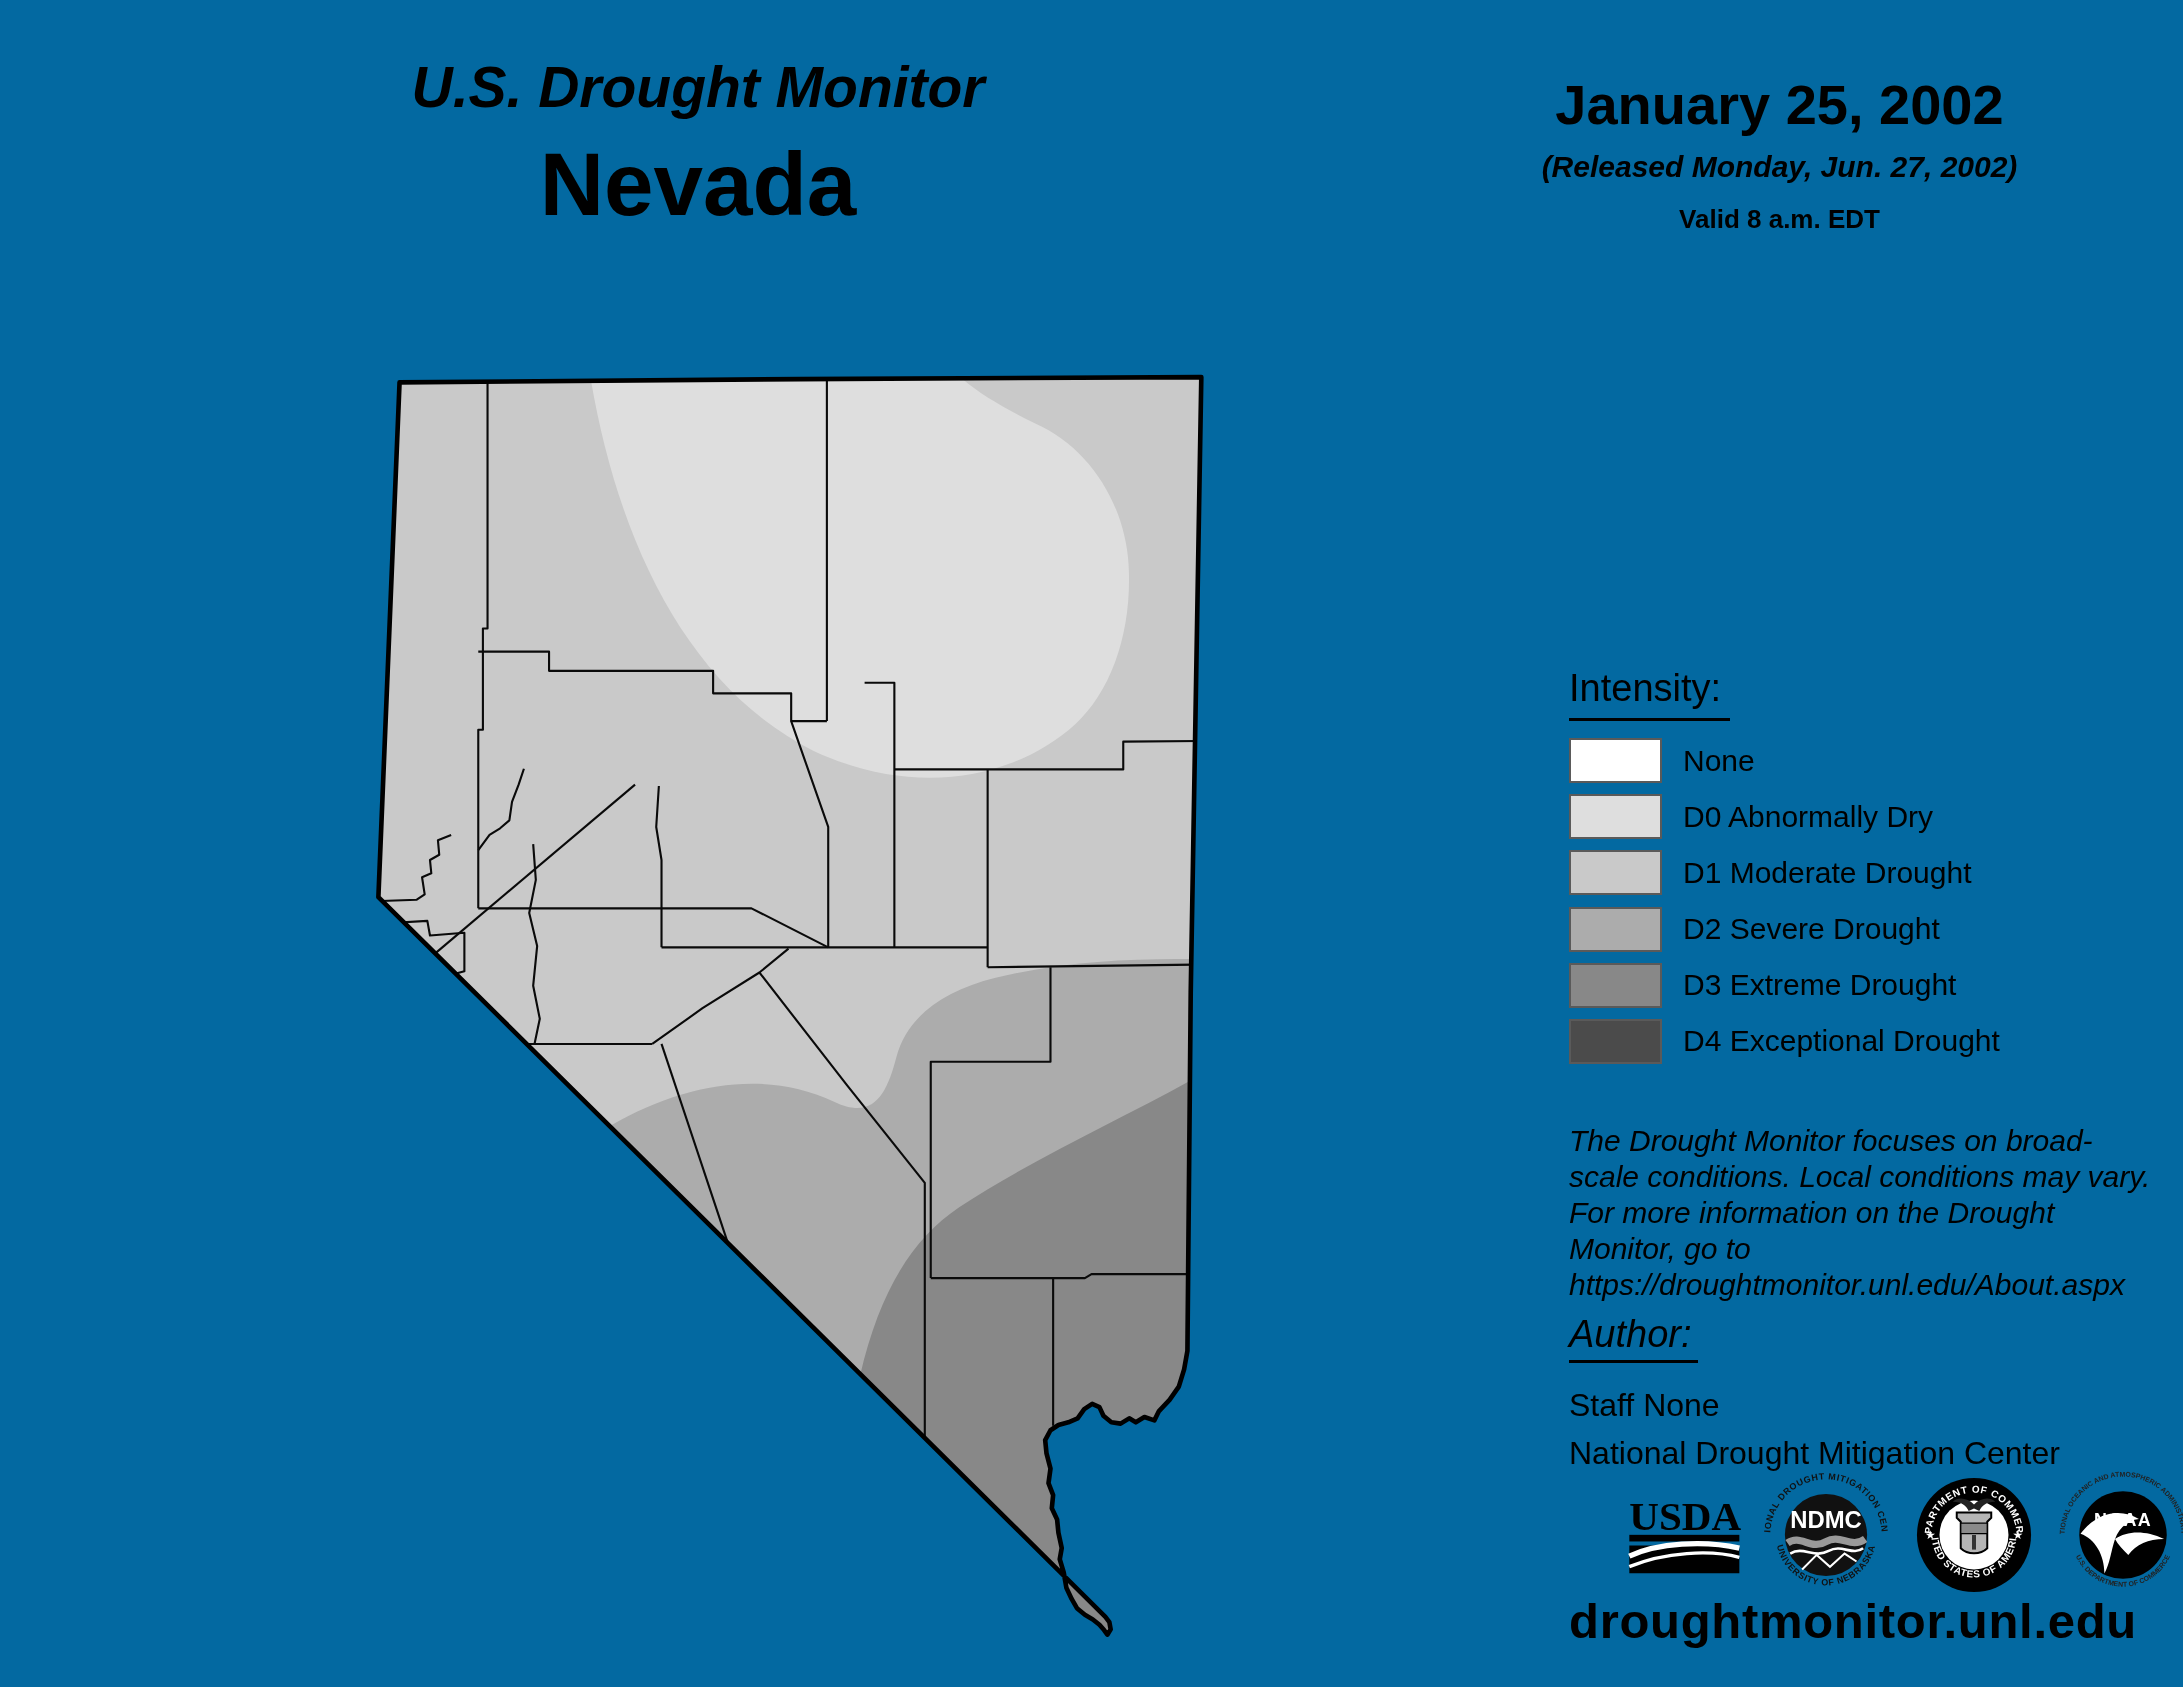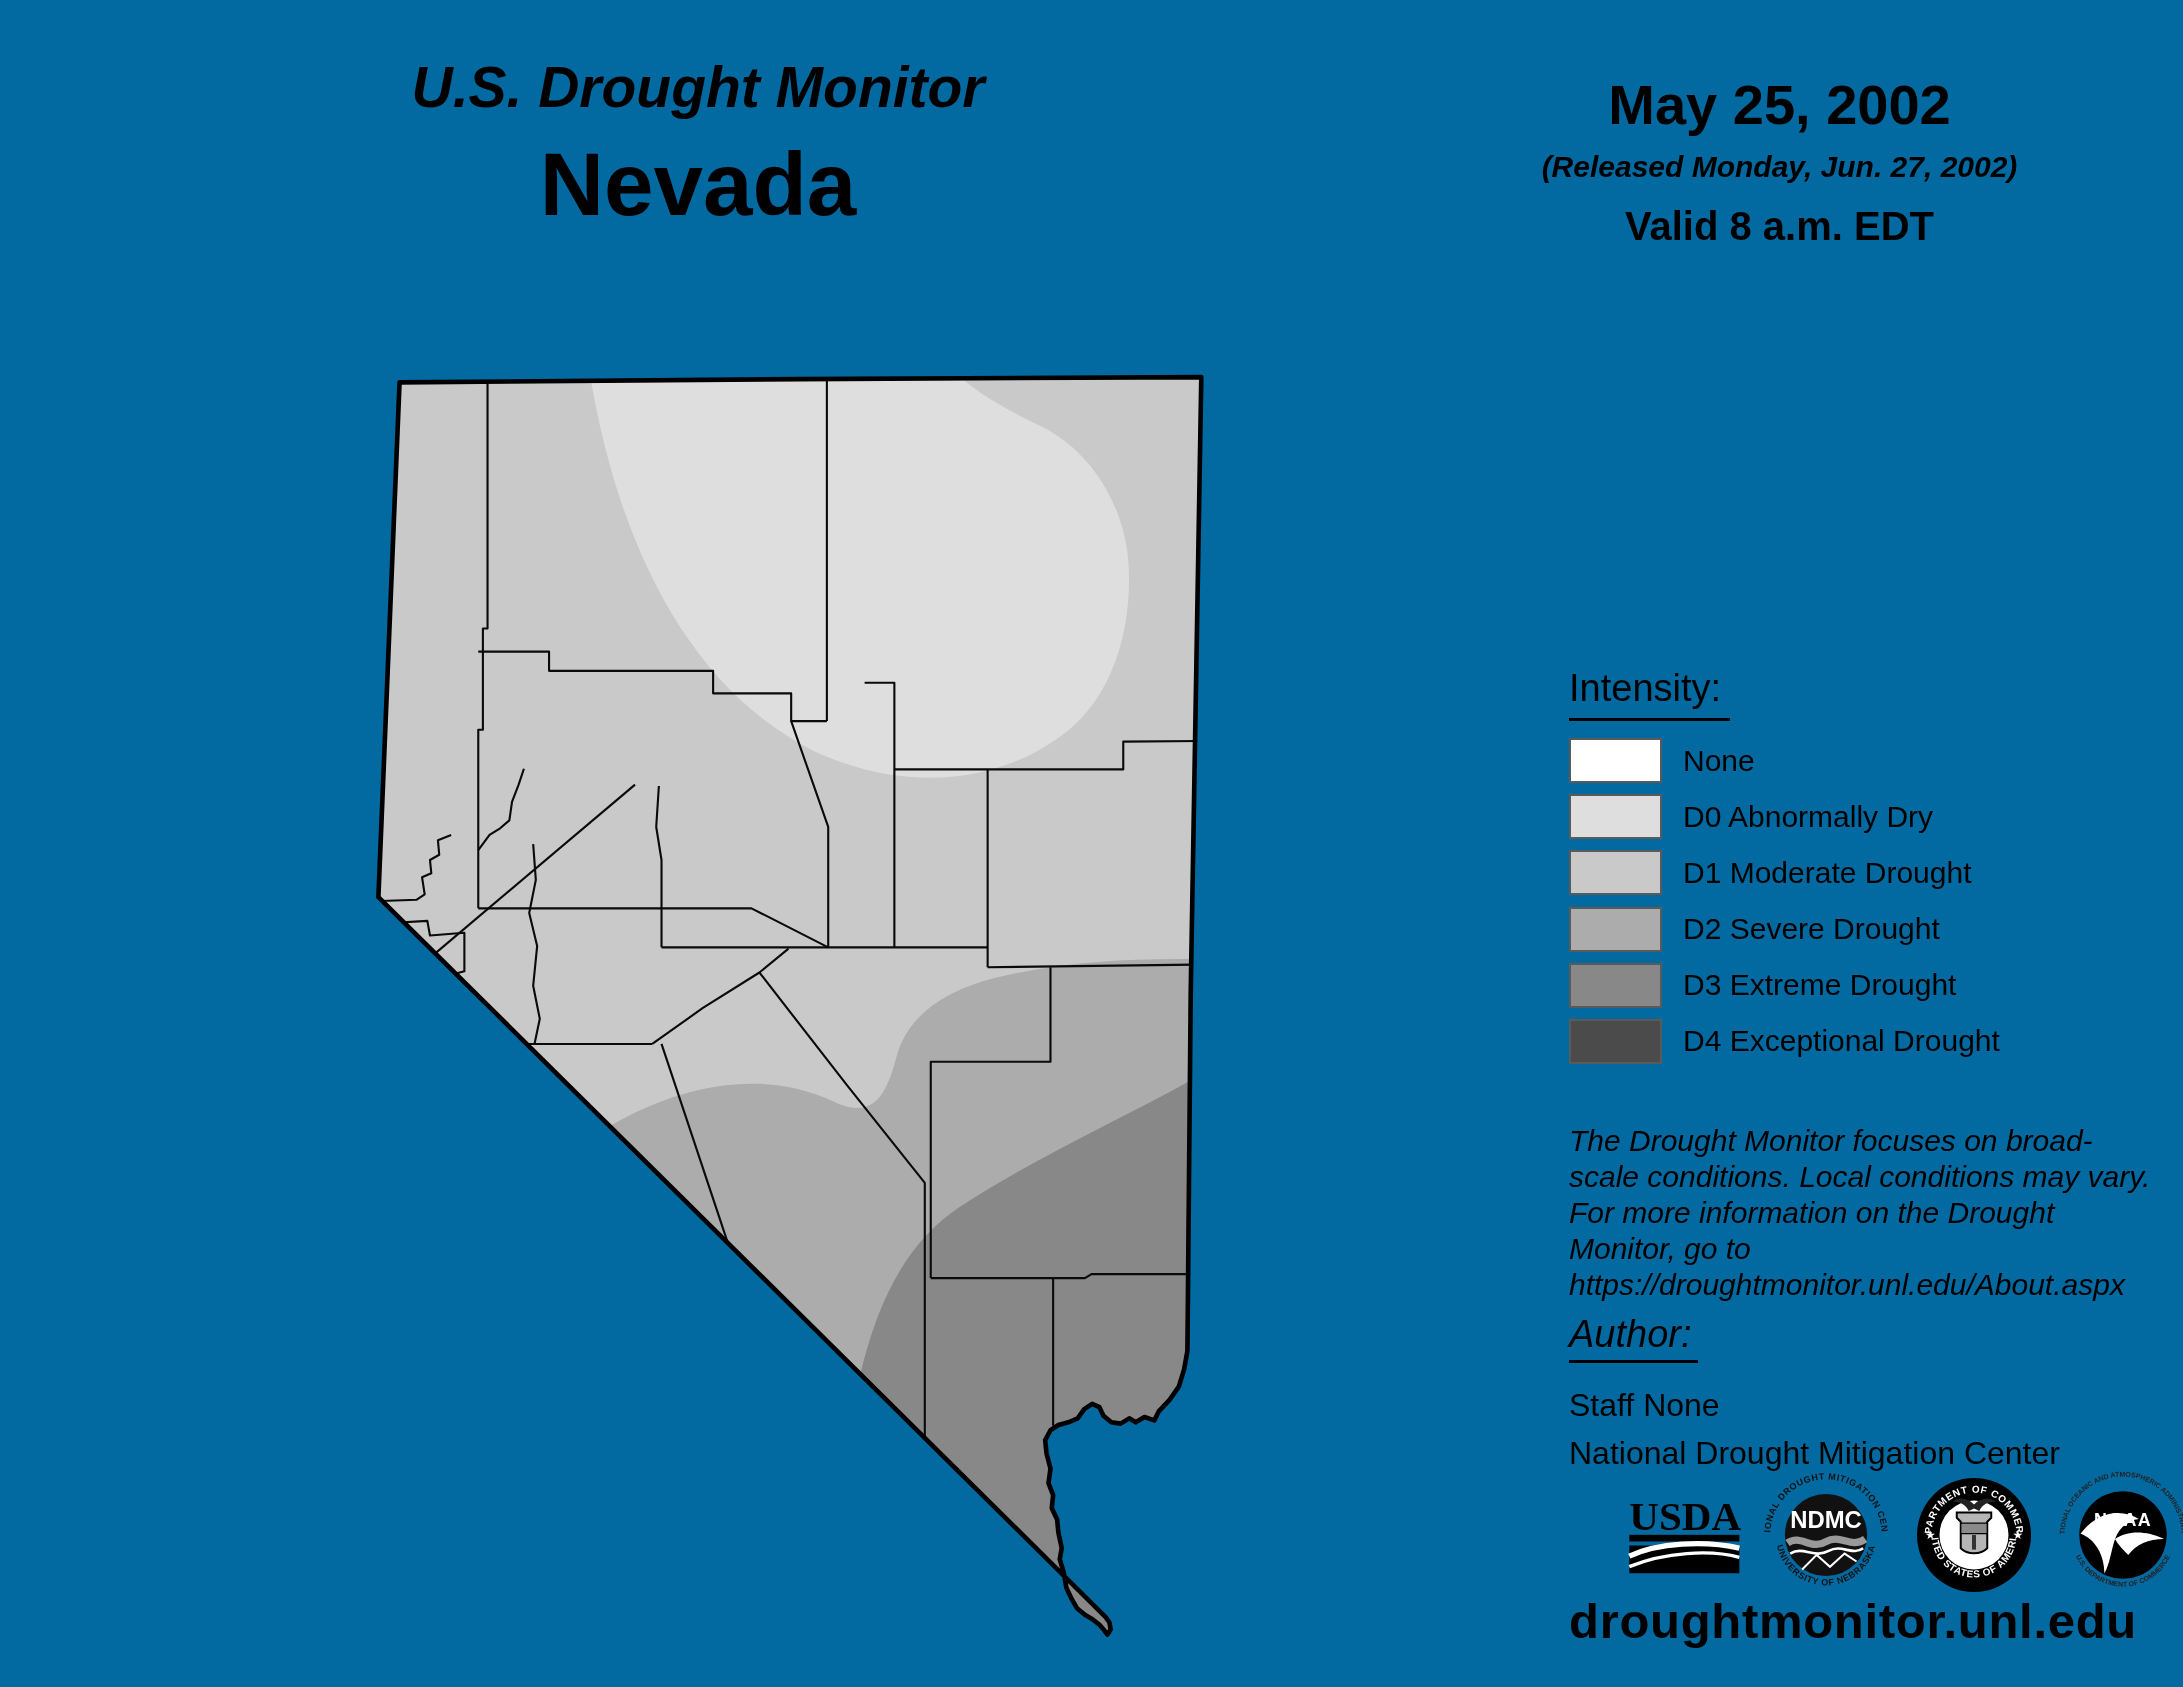--- a/index.html
+++ b/index.html
@@ -9,21 +9,21 @@
 
   
   .title-block{position:absolute;left:344px;top:58px;width:708px;text-align:center;z-index:2;}
   .title-main{font-size:57px;font-weight:bold;font-style:italic;line-height:1.05;}
   .title-region{font-size:89px;font-weight:bold;margin-top:22.5px;line-height:1;}
 
   
   .date-block{position:absolute;left:1482px;top:77px;width:595px;text-align:center;z-index:2;}
   .date-main{font-size:56px;font-weight:bold;line-height:1;}
   .date-released{font-size:30px;font-weight:bold;font-style:italic;margin-top:17px;}
-  .date-valid{font-size:40px;font-weight:bold;margin-top:20px;}
+  .date-valid{font-size:26px;font-weight:bold;margin-top:20px;}
 
   
   .legend{position:absolute;left:1569px;top:667px;z-index:2;}
   .legend-heading{font-size:38px;display:inline-block;
                   border-bottom:3.3px solid #000;padding-bottom:8px;padding-right:9.3px;}
   .legend-rows{margin-top:17px;}
   .legend-row{display:flex;align-items:center;margin-bottom:11.2px;}
   .legend-swatch{width:89px;height:41px;border:2.6px solid #5a5a5a;flex:none;}
   .legend-label{font-size:30px;margin-left:21px;white-space:nowrap;}
 
@@ -114,21 +114,21 @@
              L 1620 2417 L 1628 2431 L 1640 2441 L 1652 2448 L 1662 2456 L 1669 2464
              L 1674 2471 L 1679 2463 L 1677 2452 L 1671 2444 L 572 1356 Z"></path>
   </svg>
 
   <div class="title-block">
     <div class="title-main">U.S. Drought Monitor</div>
     <div class="title-region">Nevada</div>
   </div>
 
   <div class="date-block">
-    <div class="date-main">May 25, 2002</div>
+    <div class="date-main">January 25, 2002</div>
     <div class="date-released">(Released Monday, Jun. 27, 2002)</div>
     <div class="date-valid">Valid 8 a.m. EDT</div>
   </div>
 
   <div class="legend">
     <span class="legend-heading">Intensity:</span>
     <div class="legend-rows">
       <div class="legend-row">
         <span class="legend-swatch" style="background: rgb(255, 255, 255);"></span>
         <span class="legend-label">None</span>

